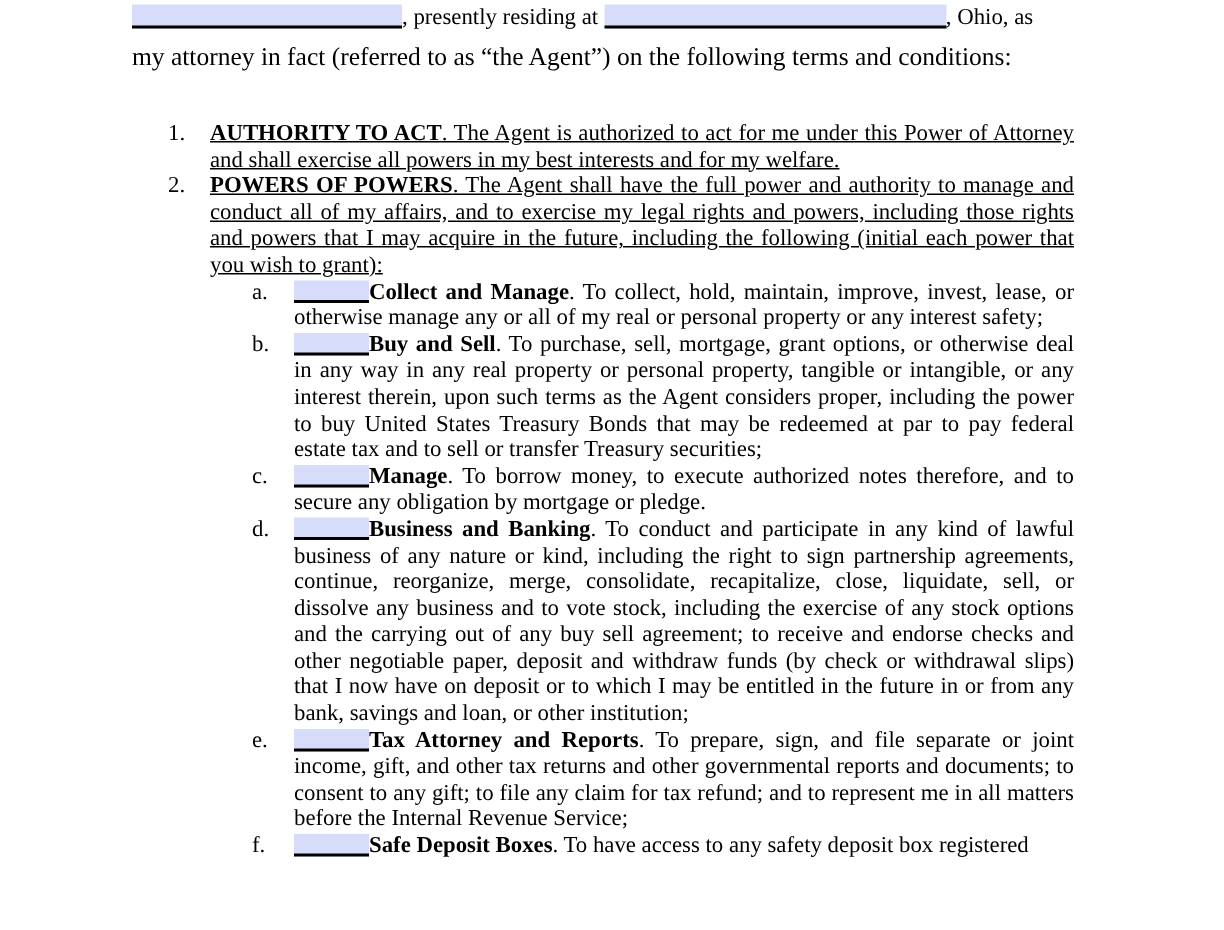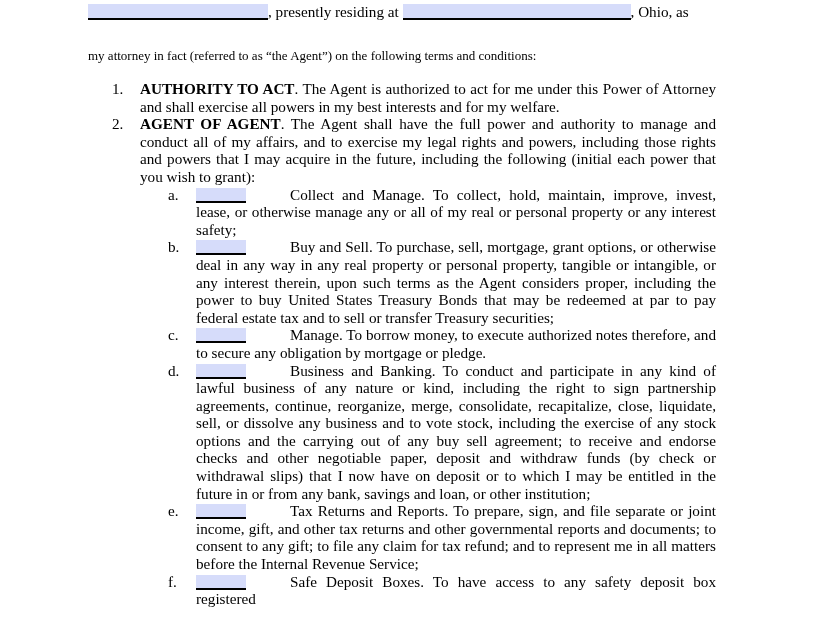--- a/index.html
+++ b/index.html
@@ -33,22 +33,22 @@
     top: 0px;
     width: 628px;
   }
   .pre-line-1 {
     white-space: nowrap;
     height: 26px;
     line-height: 24px;
     font-size: 15.2px;
   }
   .pre-line-2 {
-    margin-top: 21px;
-    font-size: 13px;
+    margin-top: 3px;
+    font-size: 17px;
     line-height: 18px;
     white-space: nowrap;
   }
 
   
   .blank {
     display: inline-block;
     background: #d6dcfa;
     border-bottom: 2px solid #000000;
     vertical-align: -3px;
@@ -76,20 +76,21 @@
     top: 0;
     width: 22px;
     text-align: left;
     font-size: 15.2px;
     line-height: 17.6px;
   }
   .num-body {
     font-size: 15.2px;
     line-height: 17.6px;
     text-align: justify;
+    text-decoration: underline;
   }
   .num-body b { font-weight: bold; }
 
   
   .letter-list {
     margin-top: 0px;
     margin-left: 28px;
   }
   .letter-item {
     position: relative;
@@ -101,21 +102,21 @@
     top: 0;
     width: 22px;
     font-size: 15.2px;
     line-height: 17.6px;
   }
   .letter-body {
     font-size: 15.2px;
     line-height: 17.6px;
     text-align: justify;
   }
-  .letter-body b { font-weight: normal; margin-left: 44px; }
+  .letter-body b { font-weight: bold; }
 </style>
 </head>
 <body>
 
 <div class="page">
 
   <div class="preamble">
     <div class="pre-line-1"><span class="blank blank-name"></span><span>, presently residing at </span><span class="blank blank-addr"></span><span>, Ohio, as</span></div>
 
     <div class="pre-line-2">my attorney in fact (referred to as “the Agent”) on the following terms and conditions:</div>
@@ -123,21 +124,21 @@
 
   <div class="num-list">
 
     <div class="num-item">
       <span class="num-marker">1.</span>
       <div class="num-body"><b>AUTHORITY TO ACT</b><span>. The Agent is authorized to act for me under this Power of Attorney and shall exercise all powers in my best interests and for my welfare.</span></div>
     </div>
 
     <div class="num-item">
       <span class="num-marker">2.</span>
-      <div class="num-body"><b>AGENT OF AGENT</b><span>. The Agent shall have the full power and authority to manage and conduct all of my affairs, and to exercise my legal rights and powers, including those rights and powers that I may acquire in the future, including the following (initial each power that you wish to grant):</span></div>
+      <div class="num-body"><b>POWERS OF POWERS</b><span>. The Agent shall have the full power and authority to manage and conduct all of my affairs, and to exercise my legal rights and powers, including those rights and powers that I may acquire in the future, including the following (initial each power that you wish to grant):</span></div>
 
       <div class="letter-list">
 
         <div class="letter-item">
           <span class="letter-marker">a.</span>
           <div class="letter-body"><span class="blank blank-init"></span><b>Collect and Manage</b><span>. To collect, hold, maintain, improve, invest, lease, or otherwise manage any or all of my real or personal property or any interest safety;</span></div>
         </div>
 
         <div class="letter-item">
           <span class="letter-marker">b.</span>
@@ -149,21 +150,21 @@
           <div class="letter-body"><span class="blank blank-init"></span><b>Manage</b><span>. To borrow money, to execute authorized notes therefore, and to secure any obligation by mortgage or pledge.</span></div>
         </div>
 
         <div class="letter-item">
           <span class="letter-marker">d.</span>
           <div class="letter-body"><span class="blank blank-init"></span><b>Business and Banking</b><span>. To conduct and participate in any kind of lawful business of any nature or kind, including the right to sign partnership agreements, continue, reorganize, merge, consolidate, recapitalize, close, liquidate, sell, or dissolve any business and to vote stock, including the exercise of any stock options and the carrying out of any buy sell agreement; to receive and endorse checks and other negotiable paper, deposit and withdraw funds (by check or withdrawal slips) that I now have on deposit or to which I may be entitled in the future in or from any bank, savings and loan, or other institution;</span></div>
         </div>
 
         <div class="letter-item">
           <span class="letter-marker">e.</span>
-          <div class="letter-body"><span class="blank blank-init"></span><b>Tax Returns and Reports</b><span>. To prepare, sign, and file separate or joint income, gift, and other tax returns and other governmental reports and documents; to consent to any gift; to file any claim for tax refund; and to represent me in all matters before the Internal Revenue Service;</span></div>
+          <div class="letter-body"><span class="blank blank-init"></span><b>Tax Attorney and Reports</b><span>. To prepare, sign, and file separate or joint income, gift, and other tax returns and other governmental reports and documents; to consent to any gift; to file any claim for tax refund; and to represent me in all matters before the Internal Revenue Service;</span></div>
         </div>
 
         <div class="letter-item">
           <span class="letter-marker">f.</span>
           <div class="letter-body"><span class="blank blank-init"></span><b>Safe Deposit Boxes</b><span>. To have access to any safety deposit box registered</span></div>
         </div>
 
       </div>
     </div>
 

